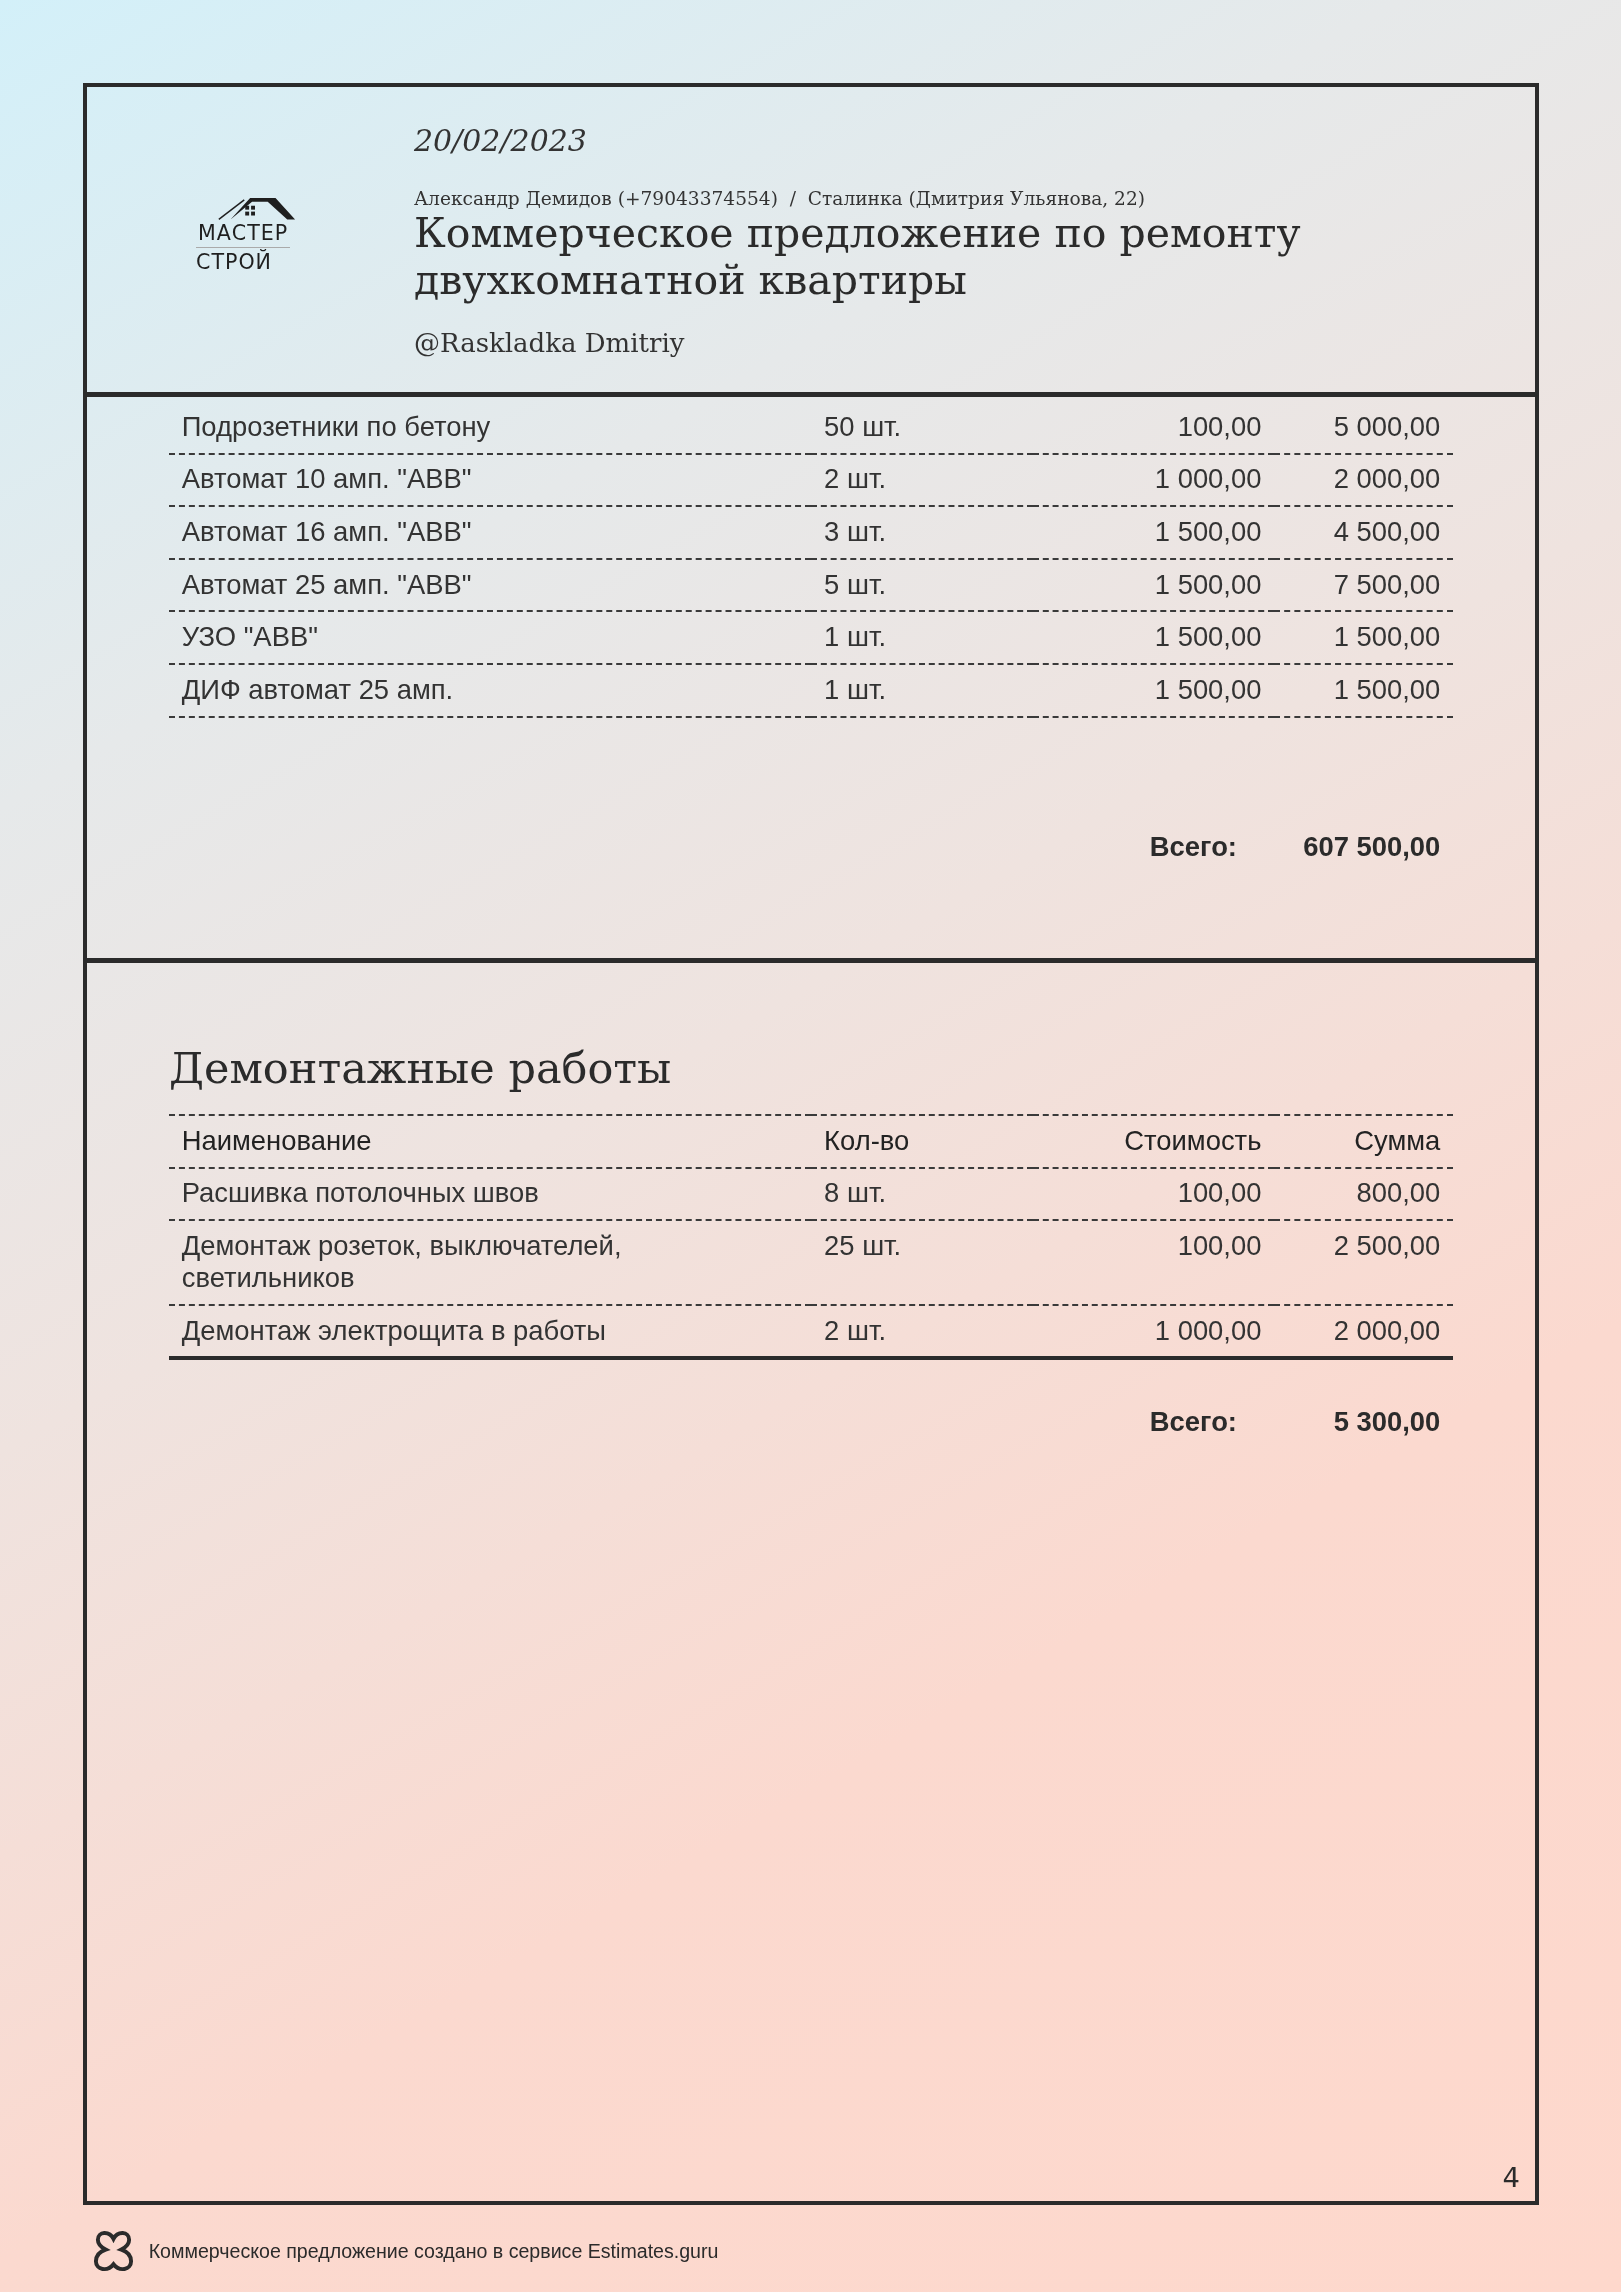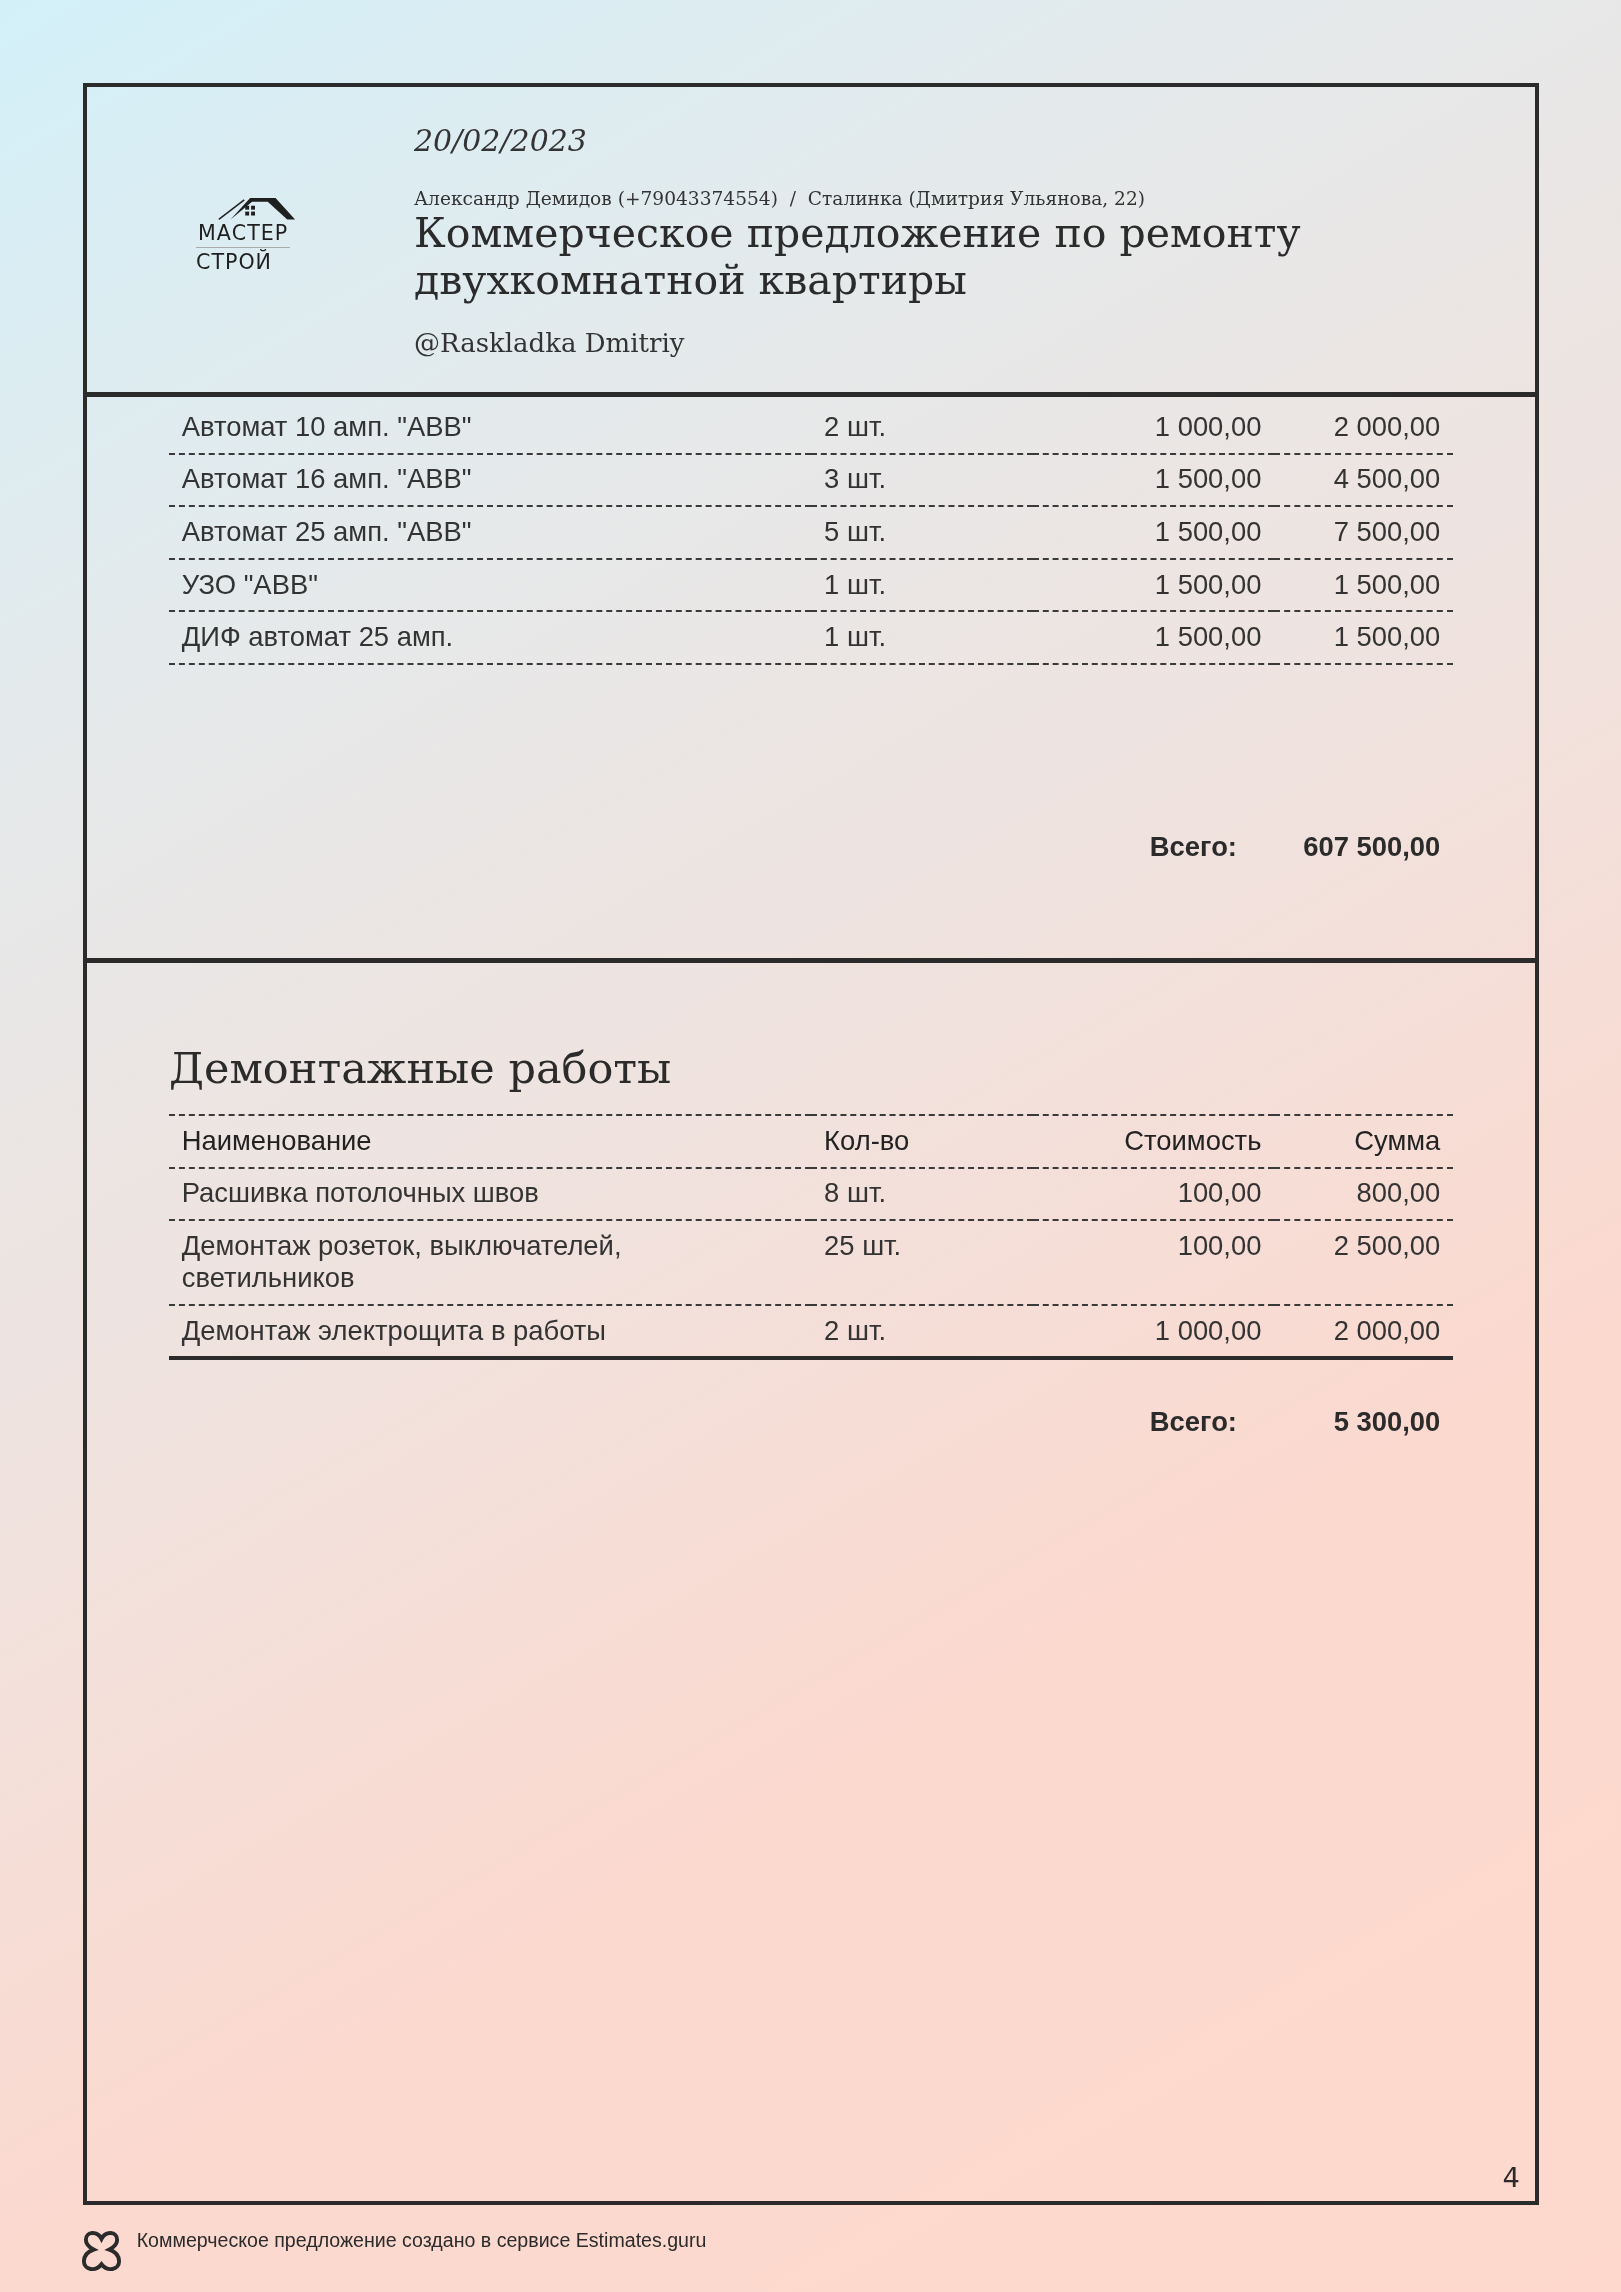--- a/index.html
+++ b/index.html
@@ -39,21 +39,21 @@
   table.est td.c3 { width: 216px; text-align: right; }
   table.est td.c4 { text-align: right; }
   .total-row { position: absolute; left: 169px; width: 1284px; font-family: "Liberation Sans", "DejaVu Sans", sans-serif; font-size: 27.4px; font-weight: bold; color: #2b2b2b; }
   .total-row span { position: absolute; top: 0; }
   .total-label { right: 216px; }
   .total-val { right: 12.7px; }
 
   .section-title { position: absolute; left: 169px; top: 1043px; font-size: 43px; color: #2b2b2b; }
 
   .page-num { position: absolute; right: 101px; top: 2162px; font-family: "DejaVu Sans", sans-serif; font-size: 27.4px; color: #2b2b2b; }
-  .footer { position: absolute; left: 80px; top: 2229px; display: flex; }
+  .footer { position: absolute; left: 92px; top: 2229px; display: flex; align-items: center; }
   .footer .txt { font-family: "Liberation Sans", "DejaVu Sans", sans-serif; font-size: 19.6px; color: #2b2b2b; margin-left: 13.7px; }
 </style>
 </head>
 <body>
 
 <div class="frame"></div>
 <div class="hdiv" style="top:392px"></div>
 <div class="hdiv" style="top:958px"></div>
 
 <div class="logo">
@@ -73,20 +73,26 @@
 <div class="meta serif">
   <span>Александр Демидов (+79043374554)</span>
   <span style="margin:0 5.9px">/</span>
   <span>Сталинка (Дмитрия Ульянова, 22)</span>
 </div>
 <div class="title serif">Коммерческое предложение по ремонту двухкомнатной квартиры</div>
 <div class="author serif">@Raskladka Dmitriy</div>
 
 <table class="est" style="top:402px">
   <tbody id="materials-body">
+      <tr>
+        <td class="c1">Подрозетники по бетону</td>
+        <td class="c2">50 шт.</td>
+        <td class="c3">100,00</td>
+        <td class="c4">5 000,00</td>
+      </tr>
       <tr>
         <td class="c1">Автомат 10 амп. "ABB"</td>
         <td class="c2">2 шт.</td>
         <td class="c3">1 000,00</td>
         <td class="c4">2 000,00</td>
       </tr>
       <tr>
         <td class="c1">Автомат 16 амп. "ABB"</td>
         <td class="c2">3 шт.</td>
         <td class="c3">1 500,00</td>

